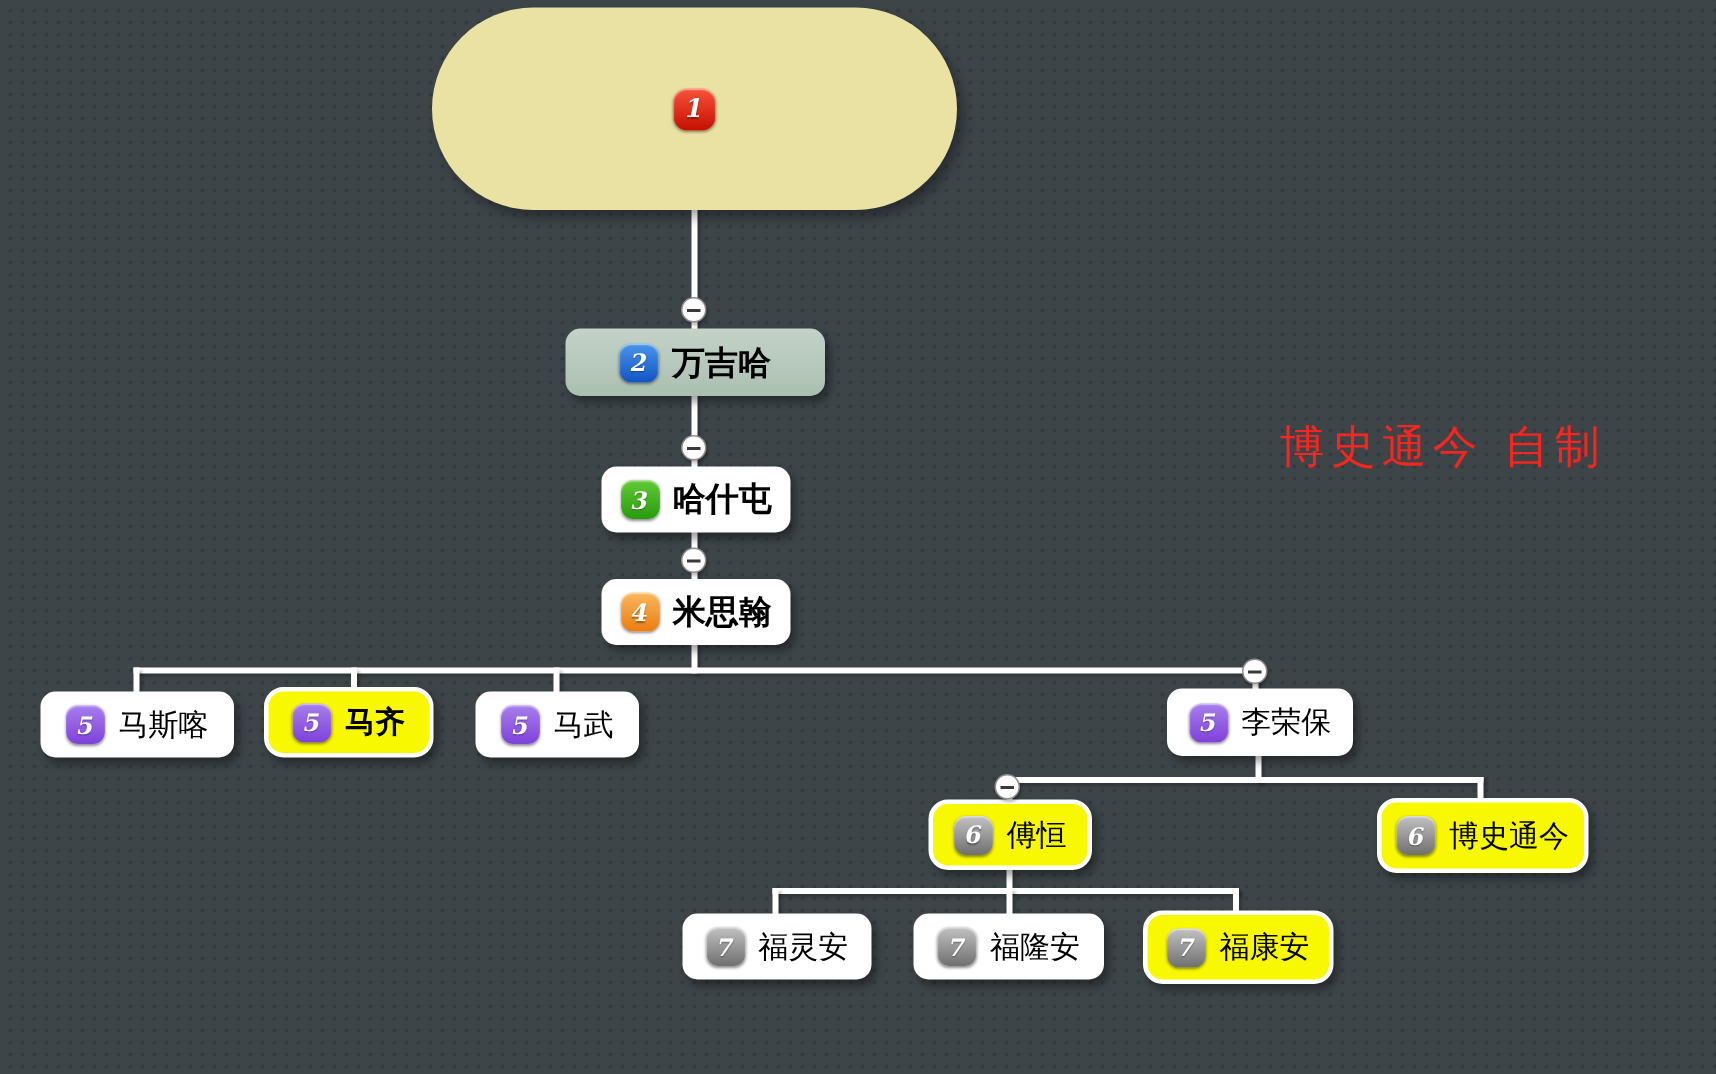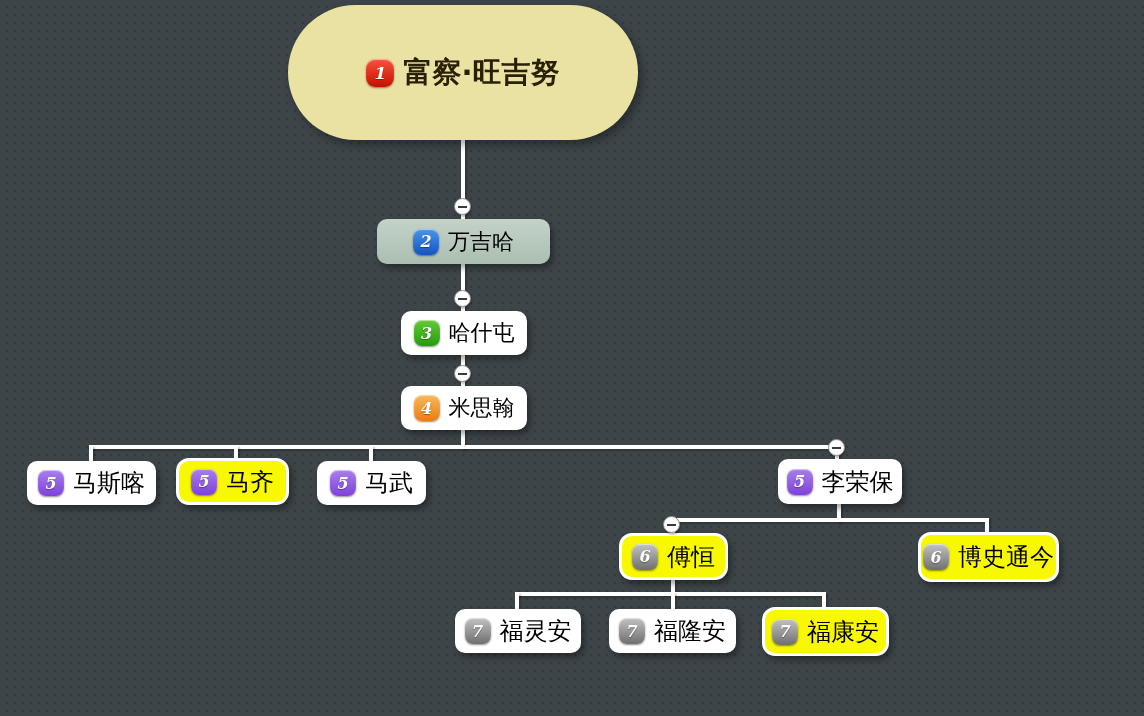--- a/index.html
+++ b/index.html
@@ -21,22 +21,22 @@
   
   .collapse{position:absolute;width:17px;height:17px;border-radius:50%;
     background:#fdfdfd;border:1px solid #8d8d8d;box-sizing:border-box;
     display:flex;align-items:center;justify-content:center;z-index:3;
     box-shadow:1px 2px 2px rgba(0,0,0,.25);cursor:pointer;}
   .collapse .bar{width:9px;height:2px;background:#3a3a3a;}
   
   .node{position:absolute;display:flex;align-items:center;justify-content:center;
     gap:9px;border-radius:10px;background:#ffffff;box-sizing:border-box;
     box-shadow:3px 4px 6px rgba(0,0,0,.38);z-index:2;cursor:pointer;}
-  .node .label{color:#000;font-size:24px;white-space:nowrap;}
-  .node.bold .label{font-weight:normal;}
+  .node .label{color:#000;font-size:20px;white-space:nowrap;}
+  .node.bold .label{font-weight:bold;}
   .node.root{border-radius:70px;background:#e9e2a3;
     box-shadow:4px 5px 8px rgba(0,0,0,.35);}
   .node.root .label{font-size:29px;font-weight:bold;color:#2a2105;}
   .node.mid .label{font-size:22px;}
   .node.sage{background:linear-gradient(180deg,#c4d2c8 0%,#aabfb0 100%);}
   .node.yellow{background:#f8f800;border:3px solid #ffffff;border-radius:13px;}
   
   .badge{flex:0 0 auto;width:26px;height:26px;border-radius:8px;
     display:flex;align-items:center;justify-content:center;
     color:#fff;font-family:"DejaVu Serif","Liberation Serif",serif;
@@ -89,21 +89,20 @@
     </div>
   <div class="collapse" style="left:828px;top:439px;">
       <div class="bar"></div>
     </div>
   <div class="collapse" style="left:663px;top:516px;">
       <div class="bar"></div>
     </div>
 
   <div class="node root" style="left:288px;top:5px;width:350px;height:135px;">
     <span class="badge big red">1</span>
-    <span class="label">富察·旺吉努</span>
   </div>
 
   <div class="node sage mid bold" style="left:377px;top:219px;width:173px;height:45px;">
     <span class="badge blue">2</span>
     <span class="label">万吉哈</span>
   </div>
 
   <div class="node mid bold" style="left:401px;top:311px;width:126px;height:44px;">
     <span class="badge green">3</span>
     <span class="label">哈什屯</span>
@@ -152,14 +151,15 @@
   <div class="node" style="left:609px;top:609px;width:127px;height:44px;">
     <span class="badge gray">7</span>
     <span class="label">福隆安</span>
   </div>
 
   <div class="node yellow" style="left:762px;top:607px;width:127px;height:49px;">
     <span class="badge gray">7</span>
     <span class="label">福康安</span>
   </div>
 
+  <div class="watermark">博史通今 自制</div>
 
 </div>
 
 </body></html>

